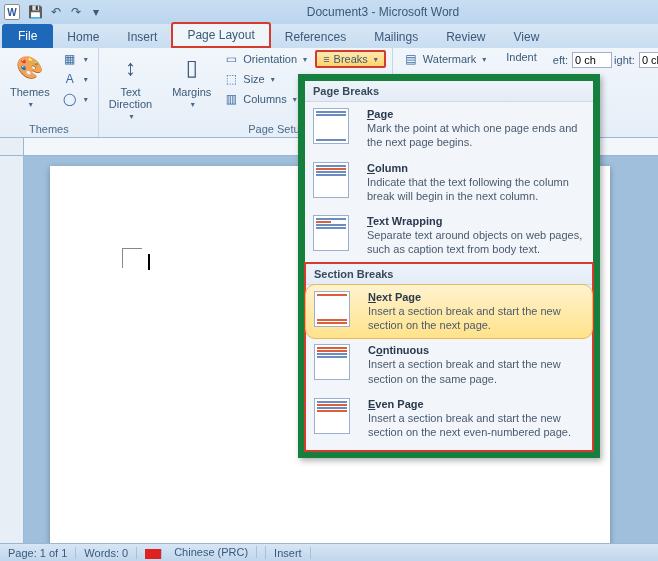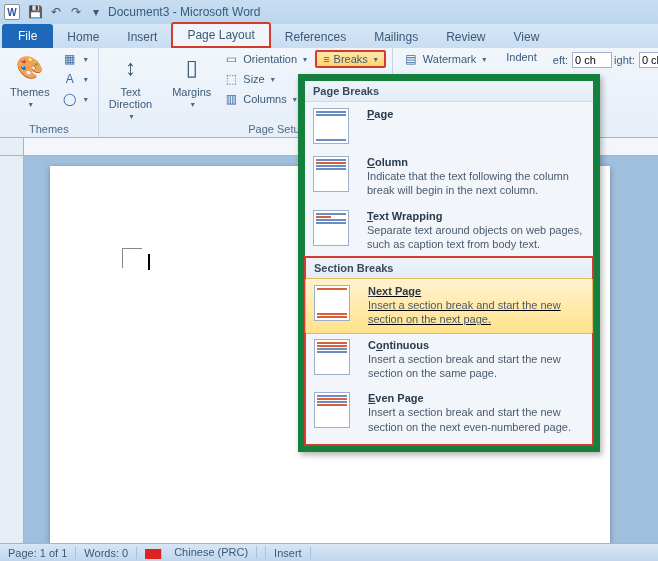--- a/index.html
+++ b/index.html
@@ -3,21 +3,21 @@
 <meta charset="utf-8">
 <style>
 * { box-sizing: border-box; margin: 0; padding: 0; font-family: "Segoe UI", Tahoma, sans-serif; }
 body { width: 658px; height: 561px; background: #b8d6f0; overflow: hidden; position: relative; }
 
 
 .titlebar { height: 24px; background: linear-gradient(#c7ddf2,#bcd6ef); display:flex; align-items:center; font-size:11px; }
 .titlebar .win-icon { width:16px; height:16px; background:#fff; border:1px solid #8f8f8f; margin:0 4px; display:flex; align-items:center; justify-content:center; color:#2b579a; font-weight:bold; font-size:10px; border-radius:2px;}
 .qat { display:flex; gap:4px; padding:0 4px;}
 .qat span { width:16px; height:16px; display:flex; align-items:center; justify-content:center; font-size:12px; color:#3b5a7a;}
-.title-text { flex:1; color:#3a5a7a; font-size:12px; }
+.title-text { flex:1; text-align:center; color:#3a5a7a; font-size:12px; }
 
 
 .tabrow { height:24px; background: linear-gradient(#d6e6f5,#c9ddf1); display:flex; align-items:flex-end; font-size:12px; position:relative; }
 .tab-file { background:#1e68b9; color:#fff; padding:4px 16px; height:24px; display:flex; align-items:center; border-top-left-radius:3px; border-top-right-radius:3px; margin-left:2px;}
 .tab { padding:4px 14px; color:#3a5a7a; cursor:default; }
 .tab.active { background:#f0f5fa; border:1px solid #8ca9c9; border-bottom:none; border-top-left-radius:3px; border-top-right-radius:3px; }
 .tab.highlighted { border:2px solid #d43a2e; }
 
 
 .ribbon { height:90px; background: linear-gradient(#f1f6fb,#e6eef8); display:flex; border-bottom:1px solid #9cb7d4; font-size:11px; color:#3a5a7a; }
@@ -41,21 +41,21 @@
 .ruler-h { position:absolute; top:0; left:24px; right:0; height:18px; background:#f3f7fb; border-bottom:1px solid #9cb7d4;}
 .ruler-v { position:absolute; top:18px; left:0; width:24px; bottom:0; background:#e8eef6; border-right:1px solid #9cb7d4;}
 .page { position:absolute; top:28px; left:50px; width:560px; height:380px; background:#fff; box-shadow:0 2px 6px rgba(0,0,0,.3); }
 .cursor { position:absolute; top:88px; left:98px; width:2px; height:16px; background:#000;}
 .page-corner { position:absolute; top:82px; left:72px; width:20px; height:20px; border-left:1px solid #888; border-top:1px solid #888;}
 
 
 .dropdown { position:absolute; top:74px; left:298px; width:302px; background:#f2f5fa; border:7px solid #15803d; box-shadow:2px 3px 6px rgba(0,0,0,.3); font-size:11px; z-index:10;}
 .dd-header { background:linear-gradient(#eef3fa,#e4ecf6); padding:4px 8px; font-weight:bold; color:#3a4a5e; border-bottom:1px solid #cfd9e6;}
 .dd-item { display:flex; padding:6px 8px; gap:8px; }
-.dd-item.hover { background:linear-gradient(#fff3cf,#ffe28a); border:1px solid #e6b95a; margin:-1px; border-radius:2px;text-decoration:underline;}
+.dd-item.hover { background:linear-gradient(#fff3cf,#ffe28a); border:1px solid #e6b95a; margin:-1px; border-radius:10px;}
 .dd-icon { width:36px; height:36px; flex-shrink:0; border:1px solid #9cb0ce; background:#fff; display:flex; flex-direction:column; padding:2px; gap:1px;}
 .dd-icon .ln { height:2px; background:#6a8cc0; }
 .dd-icon .ln.r { background:#d9603a; }
 .dd-text { flex:1;margin-left:10px; }
 .dd-title { font-weight:bold; color:#2a3a4e; }
 .dd-title u { text-decoration:underline; }
 .dd-desc { color:#4a5a6e; line-height:1.3; margin-top:1px;}
 .section-wrap { border:2px solid #d43a2e; margin:-1px; padding-bottom:4px;}
 
 
@@ -204,20 +204,21 @@
 
   <div class="dd-item">
     <div class="dd-icon">
         <div class="ln"></div>
         <div class="ln"></div>
         <div style="flex:1"></div>
         <div class="ln"></div>
       </div>
     <div class="dd-text">
         <div class="dd-title"><u>P</u>age</div>
+        <div class="dd-desc">Mark the point at which one page ends and the next page begins.</div>
       </div>
   </div>
 
   <div class="dd-item">
     <div class="dd-icon">
         <div class="ln"></div>
         <div class="ln r"></div>
         <div class="ln"></div>
         <div class="ln"></div>
       </div>

